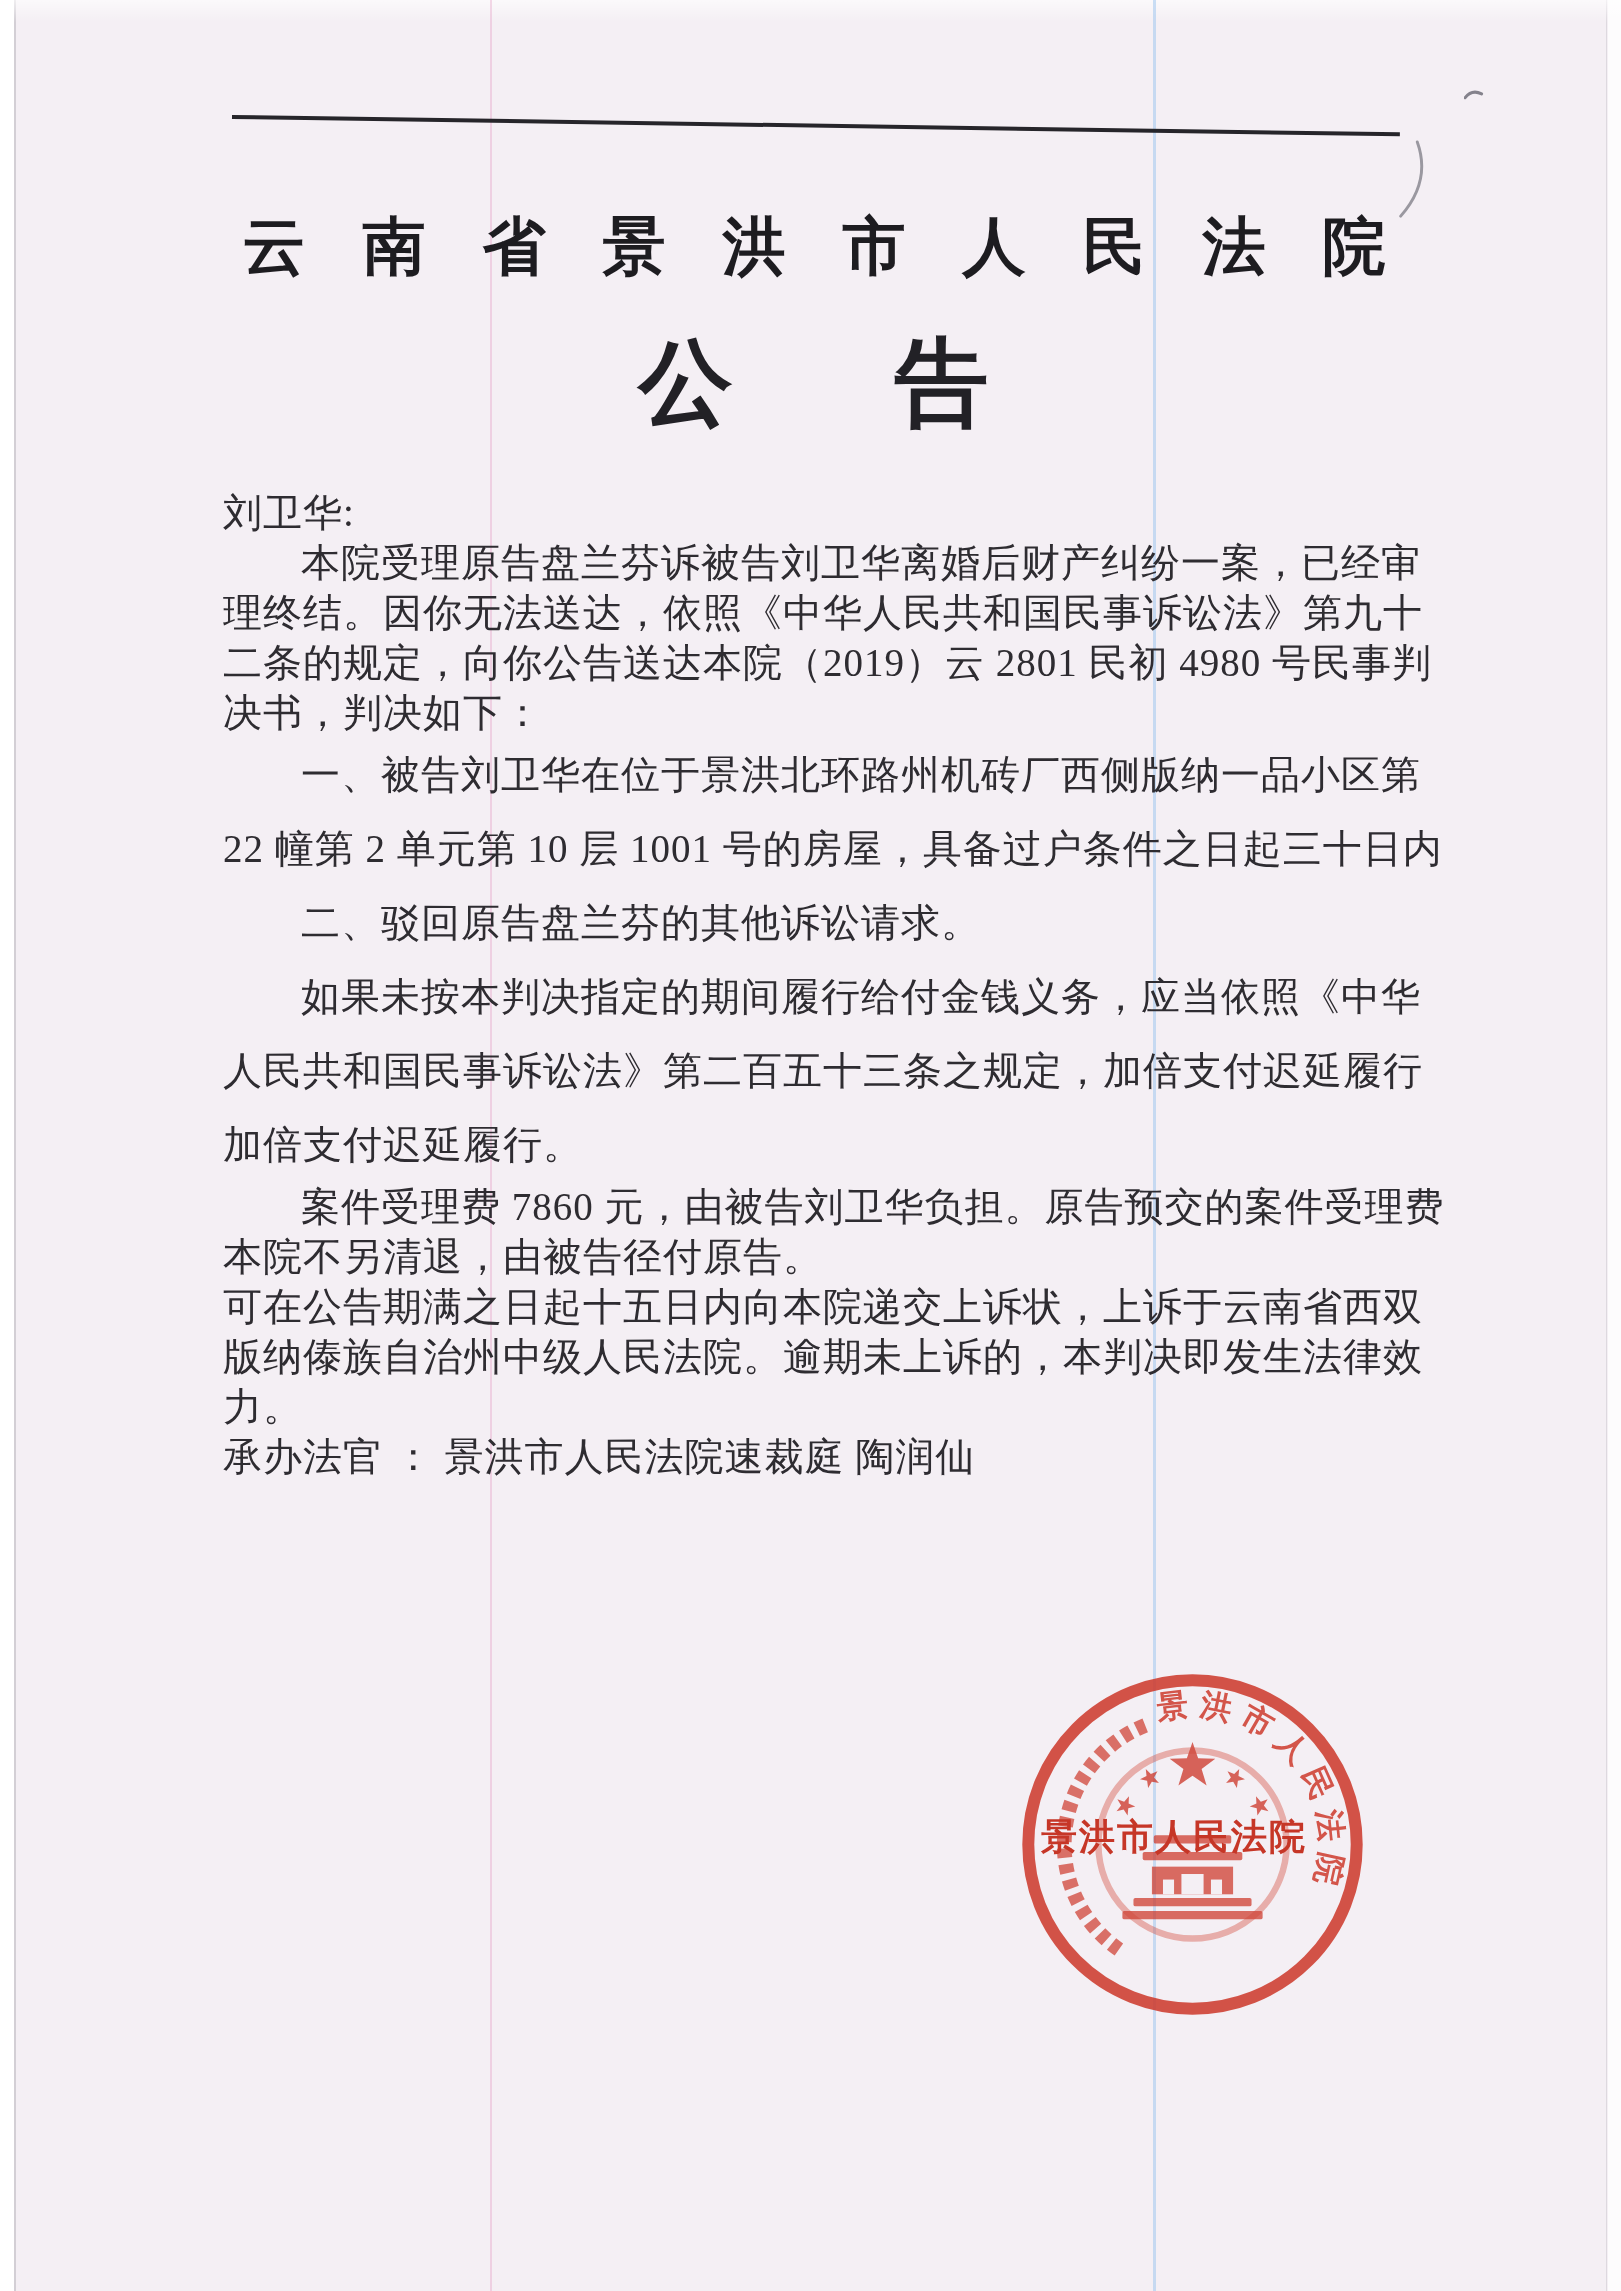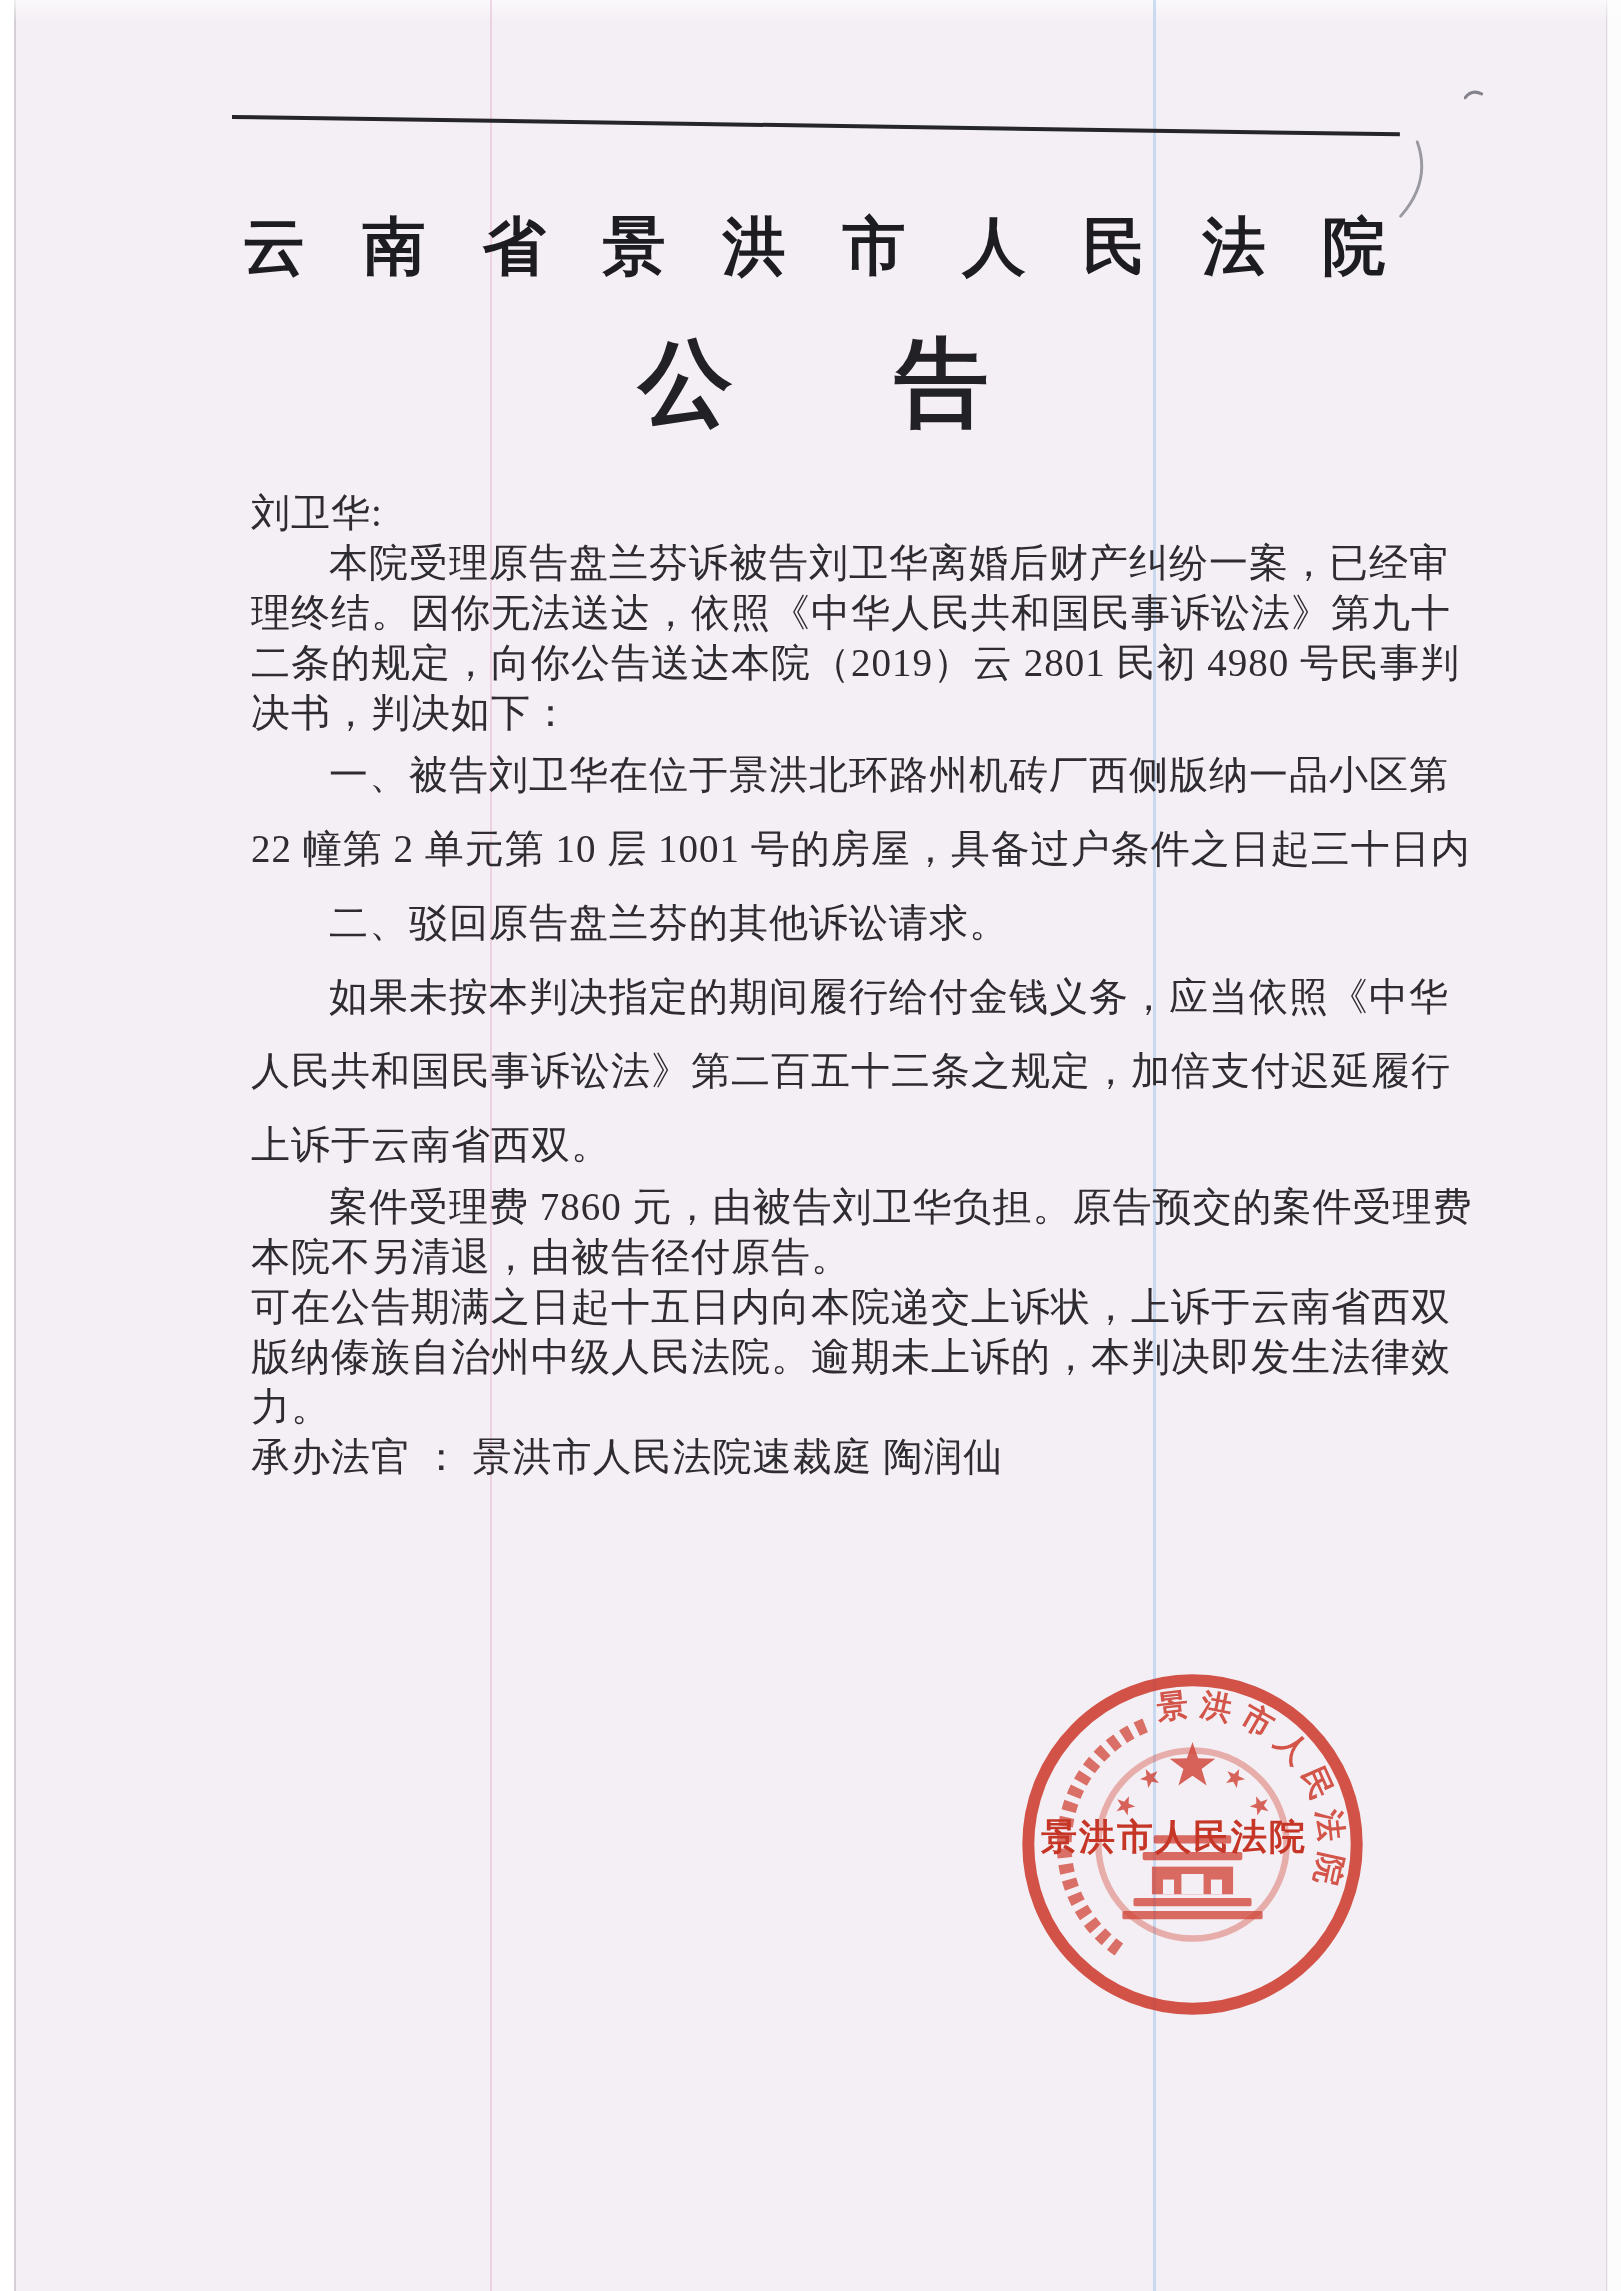--- a/index.html
+++ b/index.html
@@ -30,21 +30,21 @@
     font-size:63px;color:#1d1c20;white-space:nowrap;}
   .court-name span{letter-spacing:57px;position:relative;left:28px;}
 
   .doc-title{position:absolute;top:320px;left:4px;width:100%;text-align:center;
     font-family:"Liberation Sans","DejaVu Sans",sans-serif;font-weight:bold;
     font-size:94px;color:#222126;white-space:nowrap;}
   .doc-title span{letter-spacing:162px;position:relative;left:80px;}
 
   
   .body-text{position:absolute;left:223px;top:488px;width:1227px;
-    font-size:39px;color:#2e2c31;letter-spacing:1px;margin-left:28px;}
+    font-size:39px;color:#2e2c31;letter-spacing:1px;}
   .bline{white-space:nowrap;}
   .bline.norm{line-height:50px;}
   .bline.wide{line-height:74px;}
   .bline.ind{text-indent:78px;}
 
   
   .seal{position:absolute;left:1008px;top:1660px;width:369px;height:369px;opacity:.93;}
   .seal-inner-text{position:absolute;left:1041px;top:1813px;
     font-size:36px;font-weight:bold;color:#c63627;letter-spacing:2px;white-space:nowrap;
     font-family:"Liberation Serif","DejaVu Serif",serif;}
@@ -93,21 +93,21 @@
       <div class="bline norm">刘卫华:</div>
       <div class="bline norm ind">本院受理原告盘兰芬诉被告刘卫华离婚后财产纠纷一案，已经审</div>
       <div class="bline norm">理终结。因你无法送达，依照《中华人民共和国民事诉讼法》第九十</div>
       <div class="bline norm">二条的规定，向你公告送达本院（2019）云 2801 民初 4980 号民事判</div>
       <div class="bline norm">决书，判决如下：</div>
       <div class="bline wide ind">一、被告刘卫华在位于景洪北环路州机砖厂西侧版纳一品小区第</div>
       <div class="bline wide">22 幢第 2 单元第 10 层 1001 号的房屋，具备过户条件之日起三十日内</div>
       <div class="bline wide ind">二、驳回原告盘兰芬的其他诉讼请求。</div>
       <div class="bline wide ind">如果未按本判决指定的期间履行给付金钱义务，应当依照《中华</div>
       <div class="bline wide">人民共和国民事诉讼法》第二百五十三条之规定，加倍支付迟延履行</div>
-      <div class="bline wide">上诉于云南省西双。</div>
+      <div class="bline wide">加倍支付迟延履行。</div>
       <div class="bline norm ind">案件受理费 7860 元，由被告刘卫华负担。原告预交的案件受理费</div>
       <div class="bline norm">本院不另清退，由被告径付原告。</div>
       <div class="bline norm">可在公告期满之日起十五日内向本院递交上诉状，上诉于云南省西双</div>
       <div class="bline norm">版纳傣族自治州中级人民法院。逾期未上诉的，本判决即发生法律效</div>
       <div class="bline norm">力。</div>
       <div class="bline norm">承办法官 ： 景洪市人民法院速裁庭  陶润仙</div>
     </div>
 
   <div class="seal">
     <svg width="369" height="369" viewBox="0 0 400 400">

